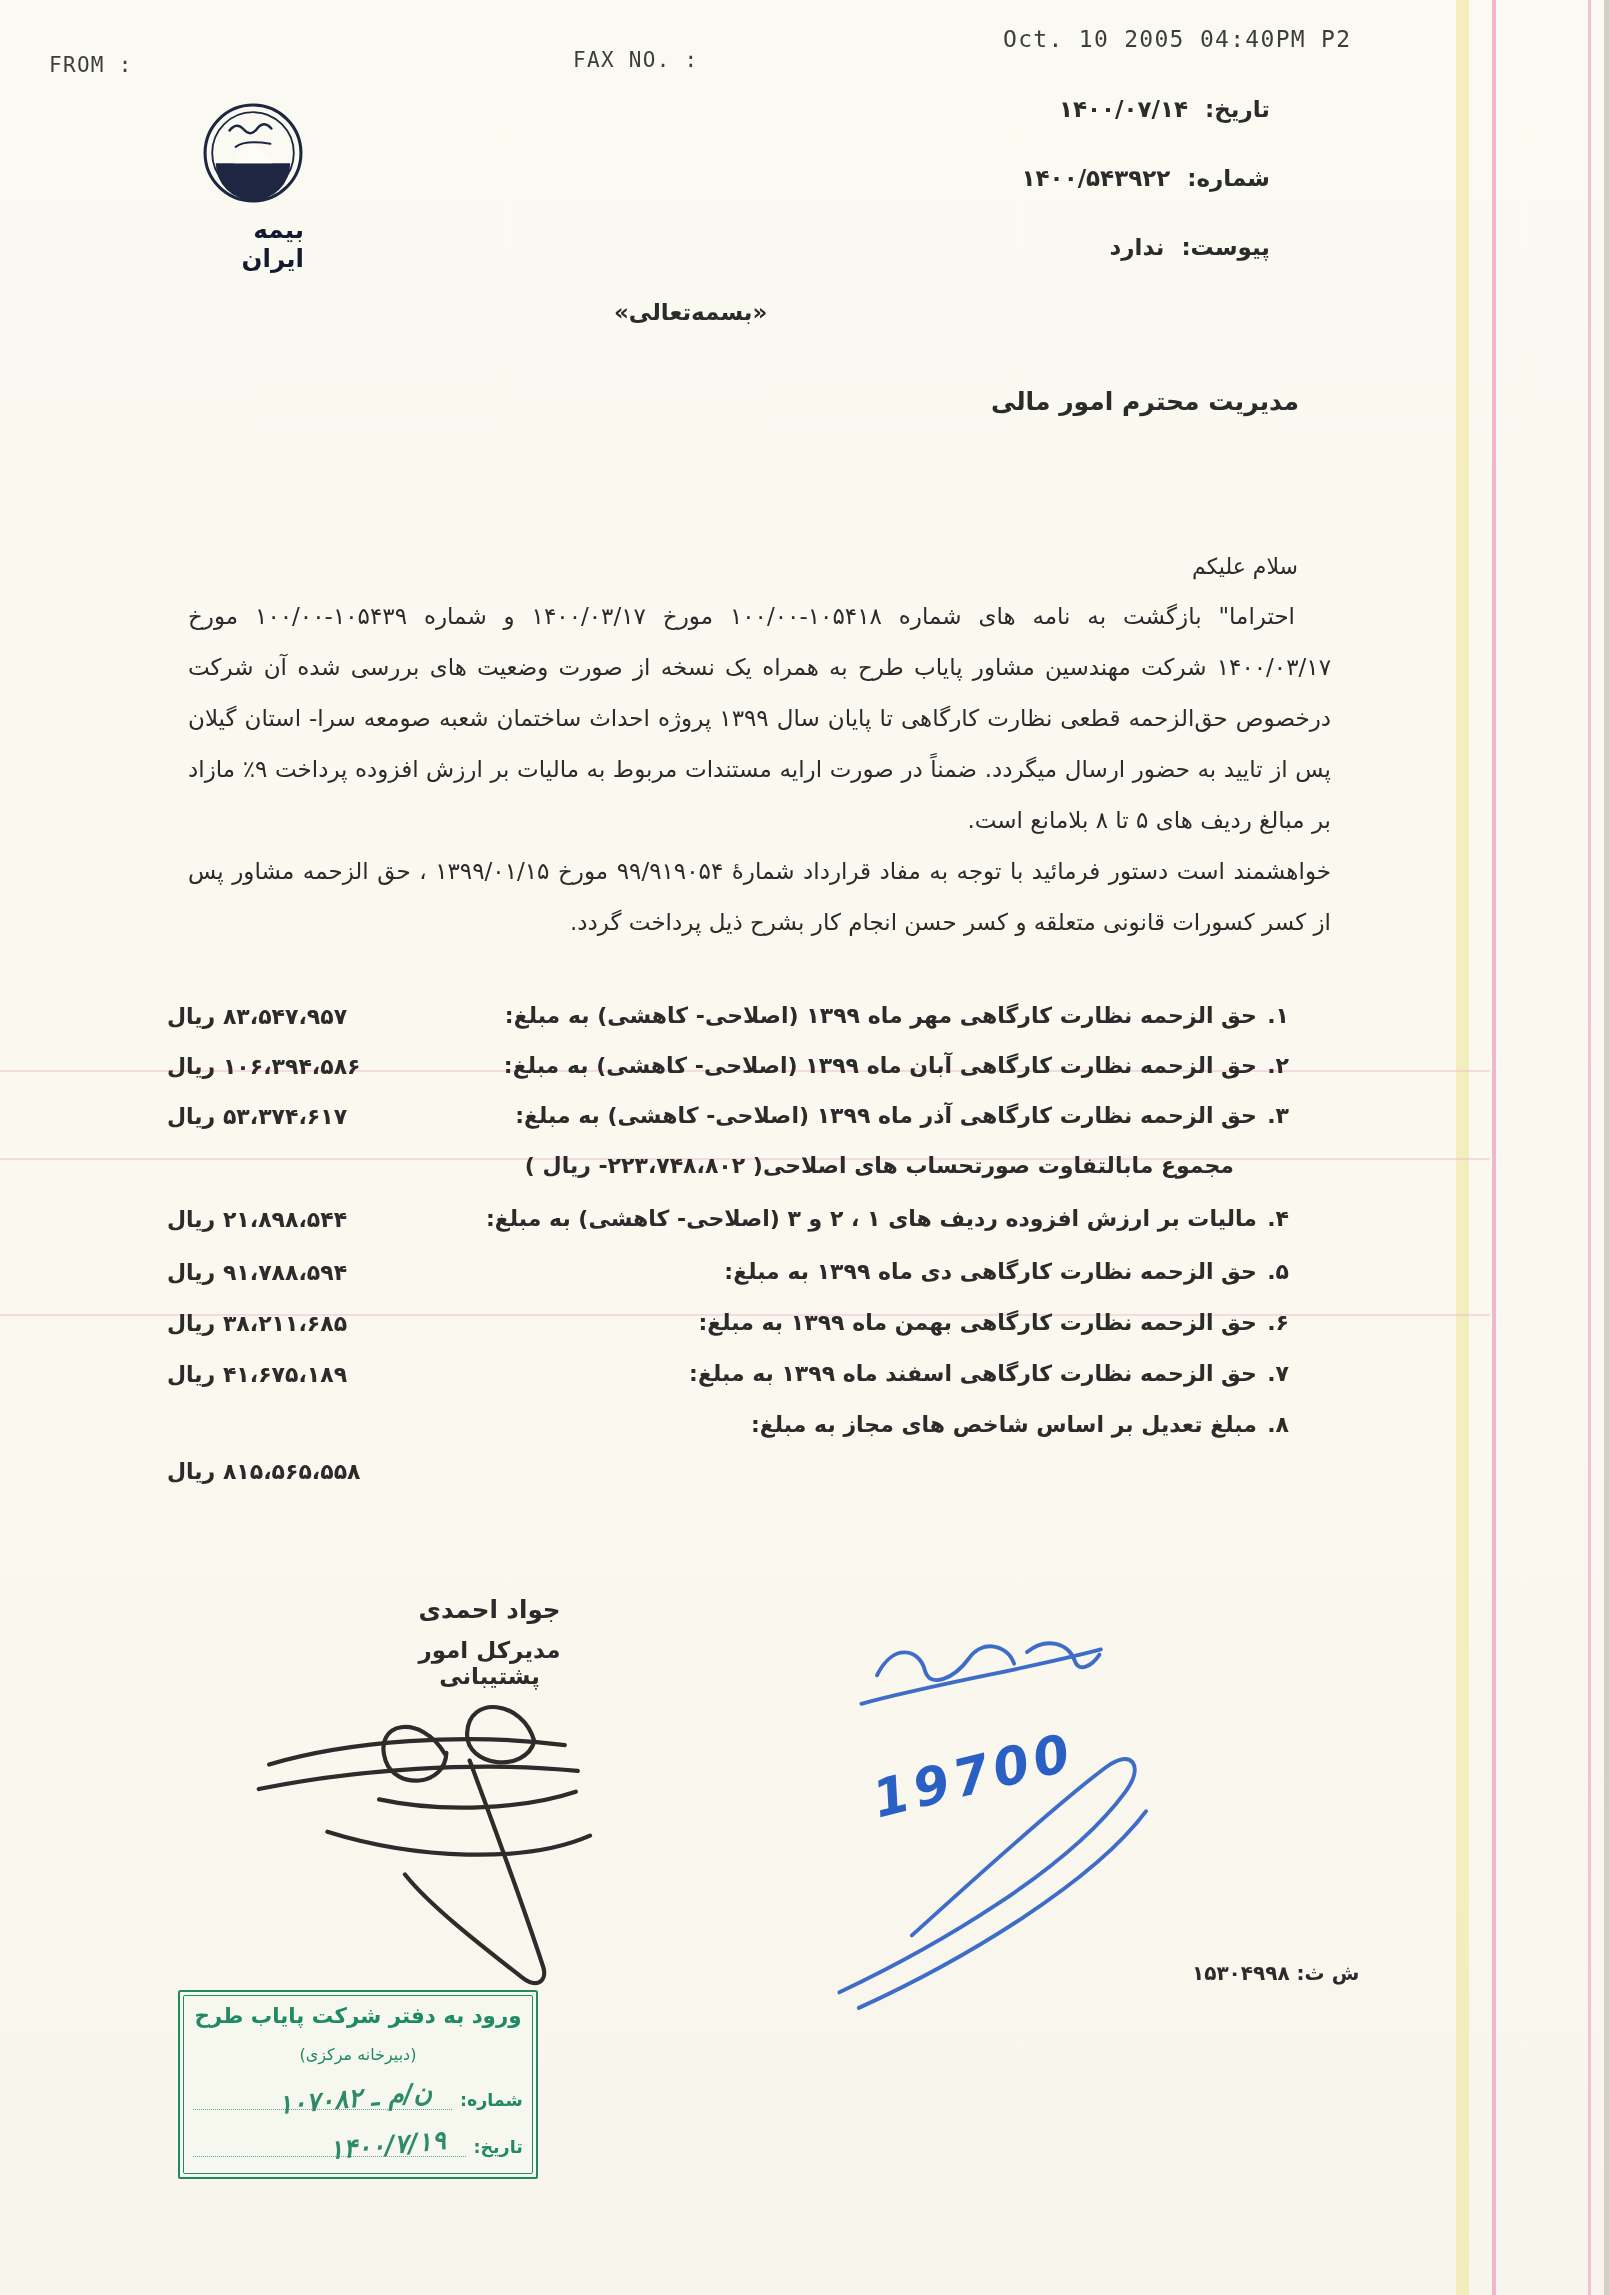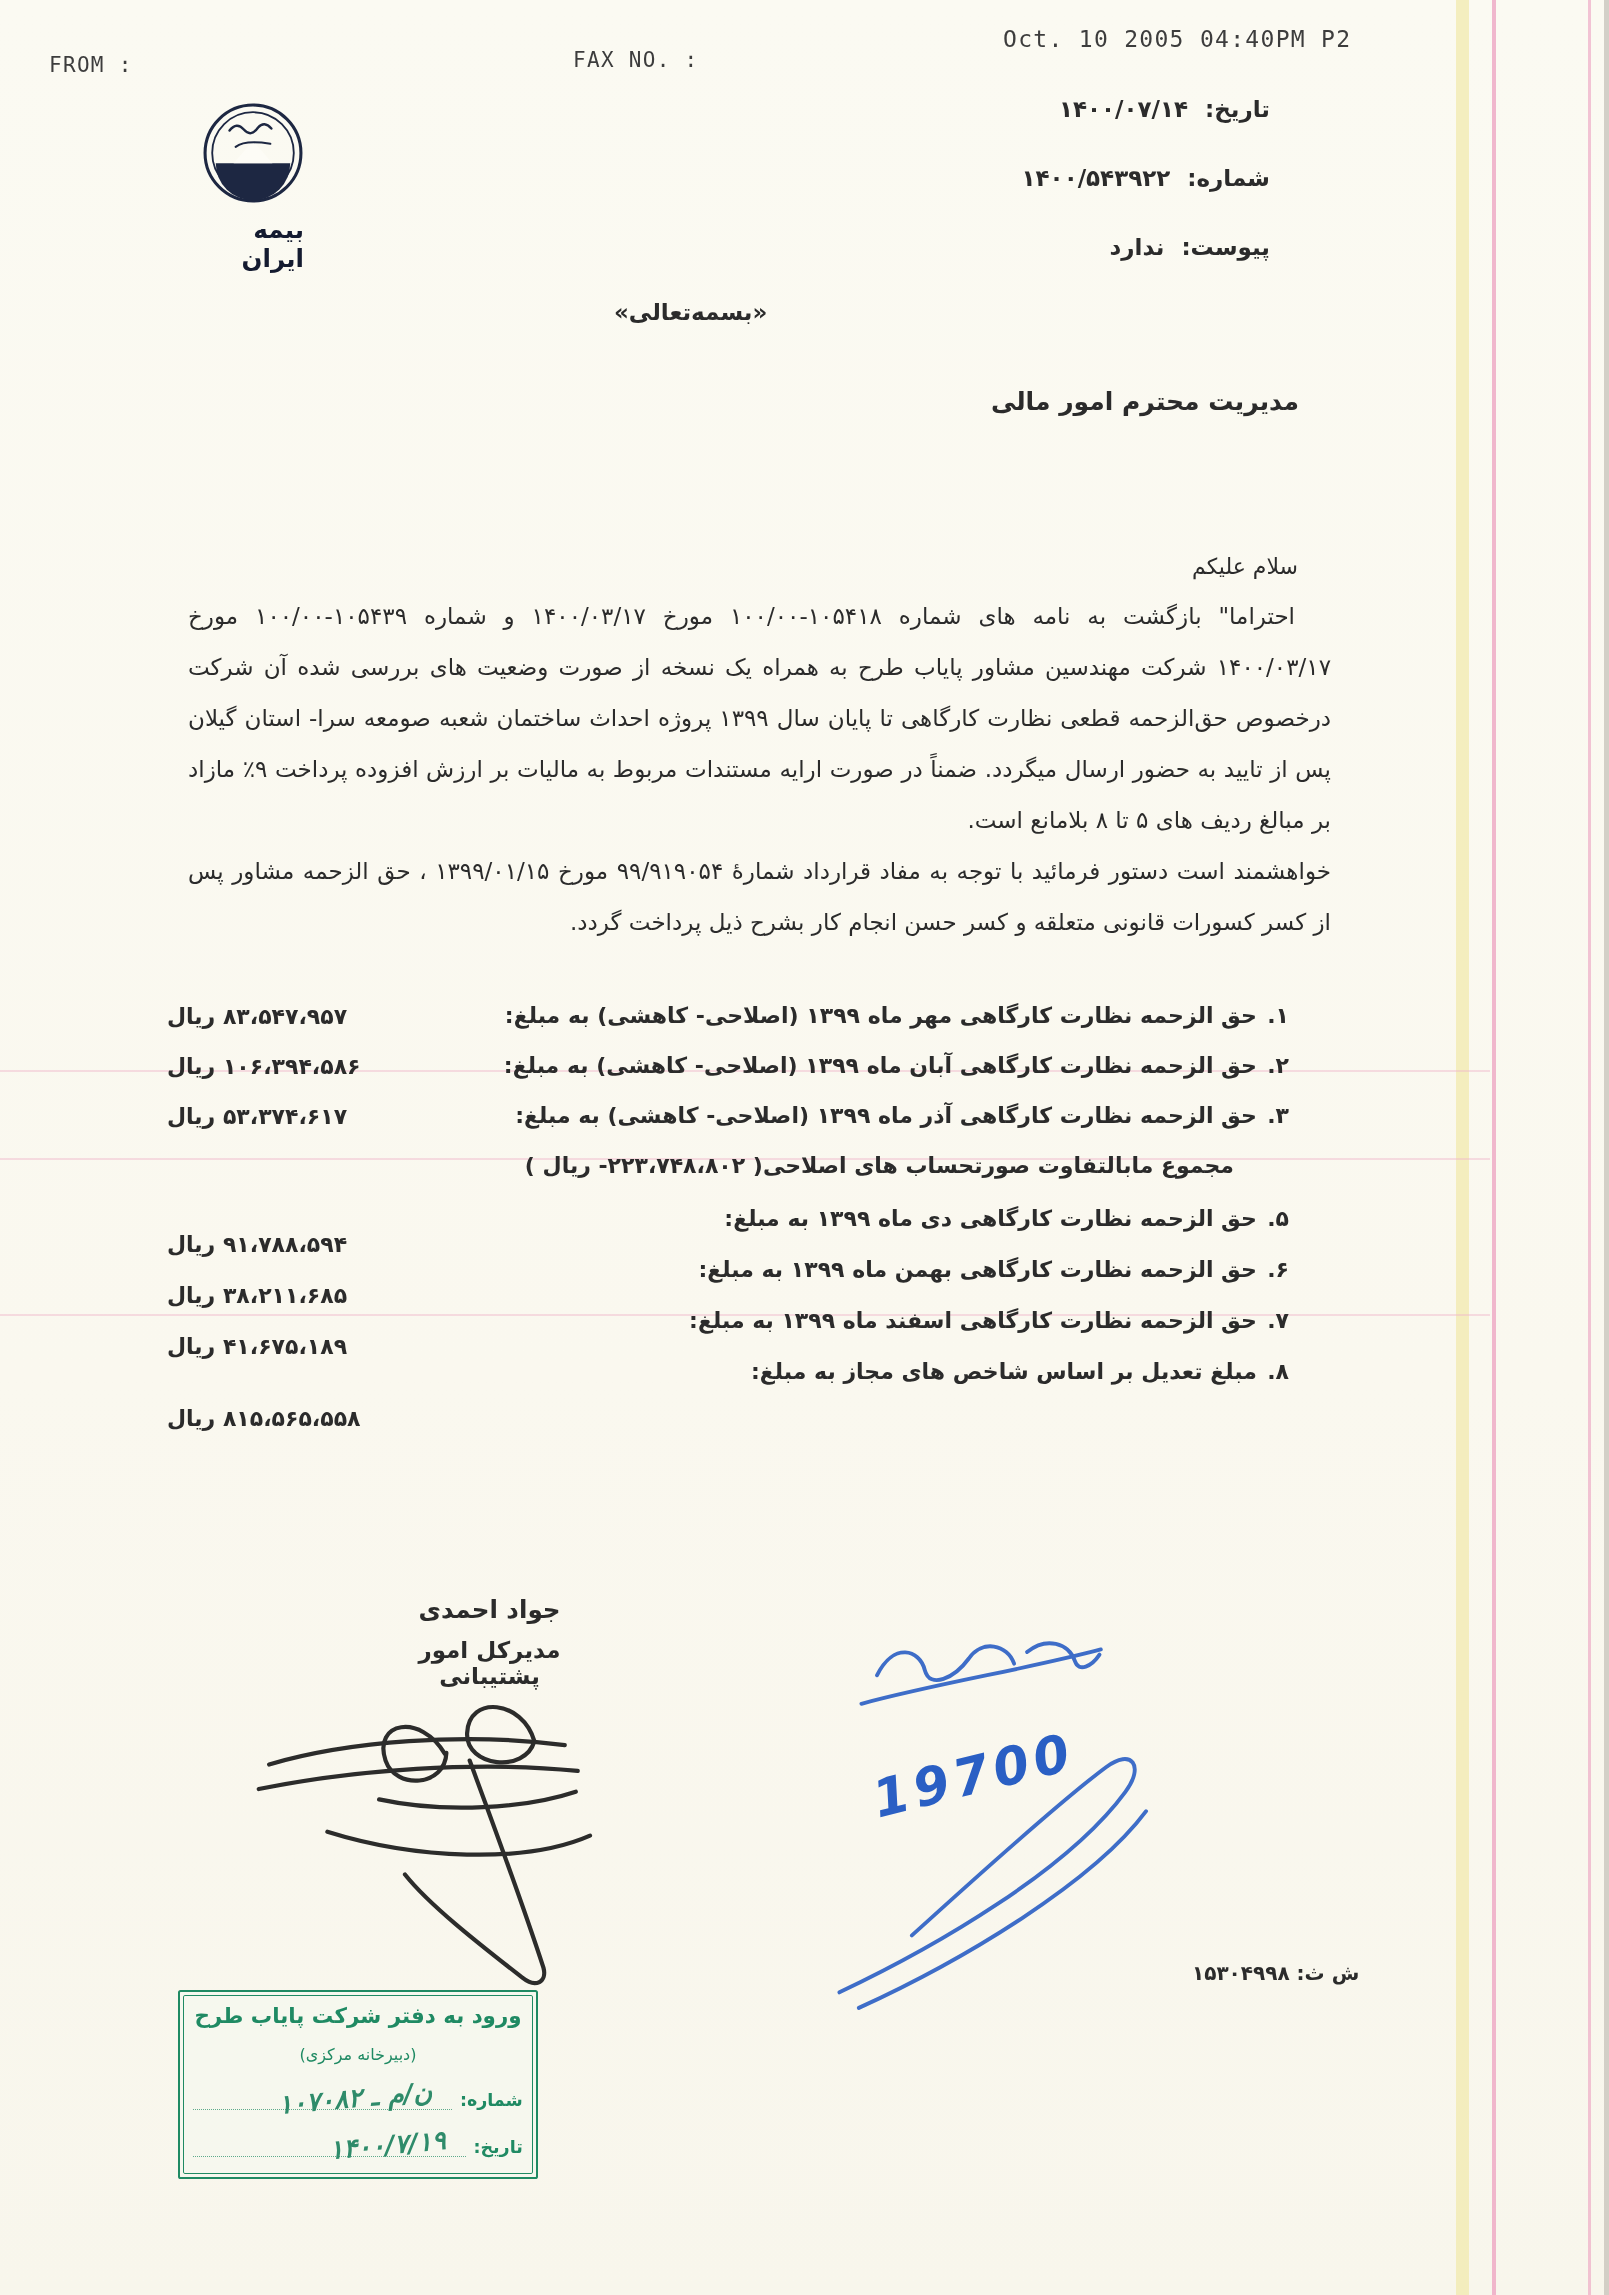--- a/index.html
+++ b/index.html
@@ -39,21 +39,21 @@
   .salutation{position:absolute;right:312px;top:554px;font-size:22px;direction:rtl;}
   .body-text{position:absolute;right:279px;left:188px;top:591px;direction:rtl;text-align:justify;
              font-size:23px;line-height:51px;}
   .body-text p{margin:0;}
   .body-text p.first{text-indent:36px;}
   
   .list{position:absolute;right:321px;left:149px;top:1003px;direction:rtl;font-size:22px;font-weight:600;}
   .item-row{position:relative;height:50px;text-align:right;}
   .item-row .no{margin-left:10.4px;}
   .amount{position:absolute;left:18px;top:1.3px;direction:rtl;font-weight:bold;white-space:nowrap;}
-  .amount.low{top:26px;}
+  .amount.low{top:1px;}
   .amount.lower{top:47px;}
   .item-note{height:53px;text-align:right;padding-right:55px;font-weight:600;}
   .item-note .note-text{display:inline-block;}
   .item-note .boxed{border:1.3px solid rgba(236,130,170,.55);border-radius:5.2px;padding:1.3px 9px;}
   .row-tall{height:53px;}
   .row-mid{height:51px;}
   
   .sig-block{position:absolute;left:389px;top:1595px;width:201px;text-align:center;direction:rtl;}
   .sig-name{font-size:24.6px;font-weight:bold;margin-bottom:13px;}
   .sig-title{font-size:23px;font-weight:bold;}
@@ -133,20 +133,24 @@
     <div class="item-row">
       <span class="amount">۱۰۶،۳۹۴،۵۸۶ ریال</span>
       <span class="no">۲.</span><span>حق الزحمه نظارت کارگاهی آبان ماه ۱۳۹۹ (اصلاحی- کاهشی) به مبلغ:</span>
     </div>
     <div class="item-row">
       <span class="amount">۵۳،۳۷۴،۶۱۷ ریال</span>
       <span class="no">۳.</span><span>حق الزحمه نظارت کارگاهی آذر ماه ۱۳۹۹ (اصلاحی- کاهشی) به مبلغ:</span>
     </div>
     <div class="item-note">
       <span class="note-text">مجموع مابالتفاوت صورتحساب های اصلاحی( ۲۲۳،۷۴۸،۸۰۲- ریال )</span>
+    </div>
+    <div class="item-row row-tall">
+      <span class="amount">۲۱،۸۹۸،۵۴۴ ریال</span>
+      <span class="no">۴.</span><span>مالیات بر ارزش افزوده ردیف های ۱ ، ۲ و ۳ (اصلاحی- کاهشی) به مبلغ:</span>
     </div>
     <div class="item-row row-mid">
       <span class="amount low">۹۱،۷۸۸،۵۹۴ ریال</span>
       <span class="no">۵.</span><span>حق الزحمه نظارت کارگاهی دی ماه ۱۳۹۹ به مبلغ:</span>
     </div>
     <div class="item-row row-mid">
       <span class="amount low">۳۸،۲۱۱،۶۸۵ ریال</span>
       <span class="no">۶.</span><span>حق الزحمه نظارت کارگاهی بهمن ماه ۱۳۹۹ به مبلغ:</span>
     </div>
     <div class="item-row row-mid">

